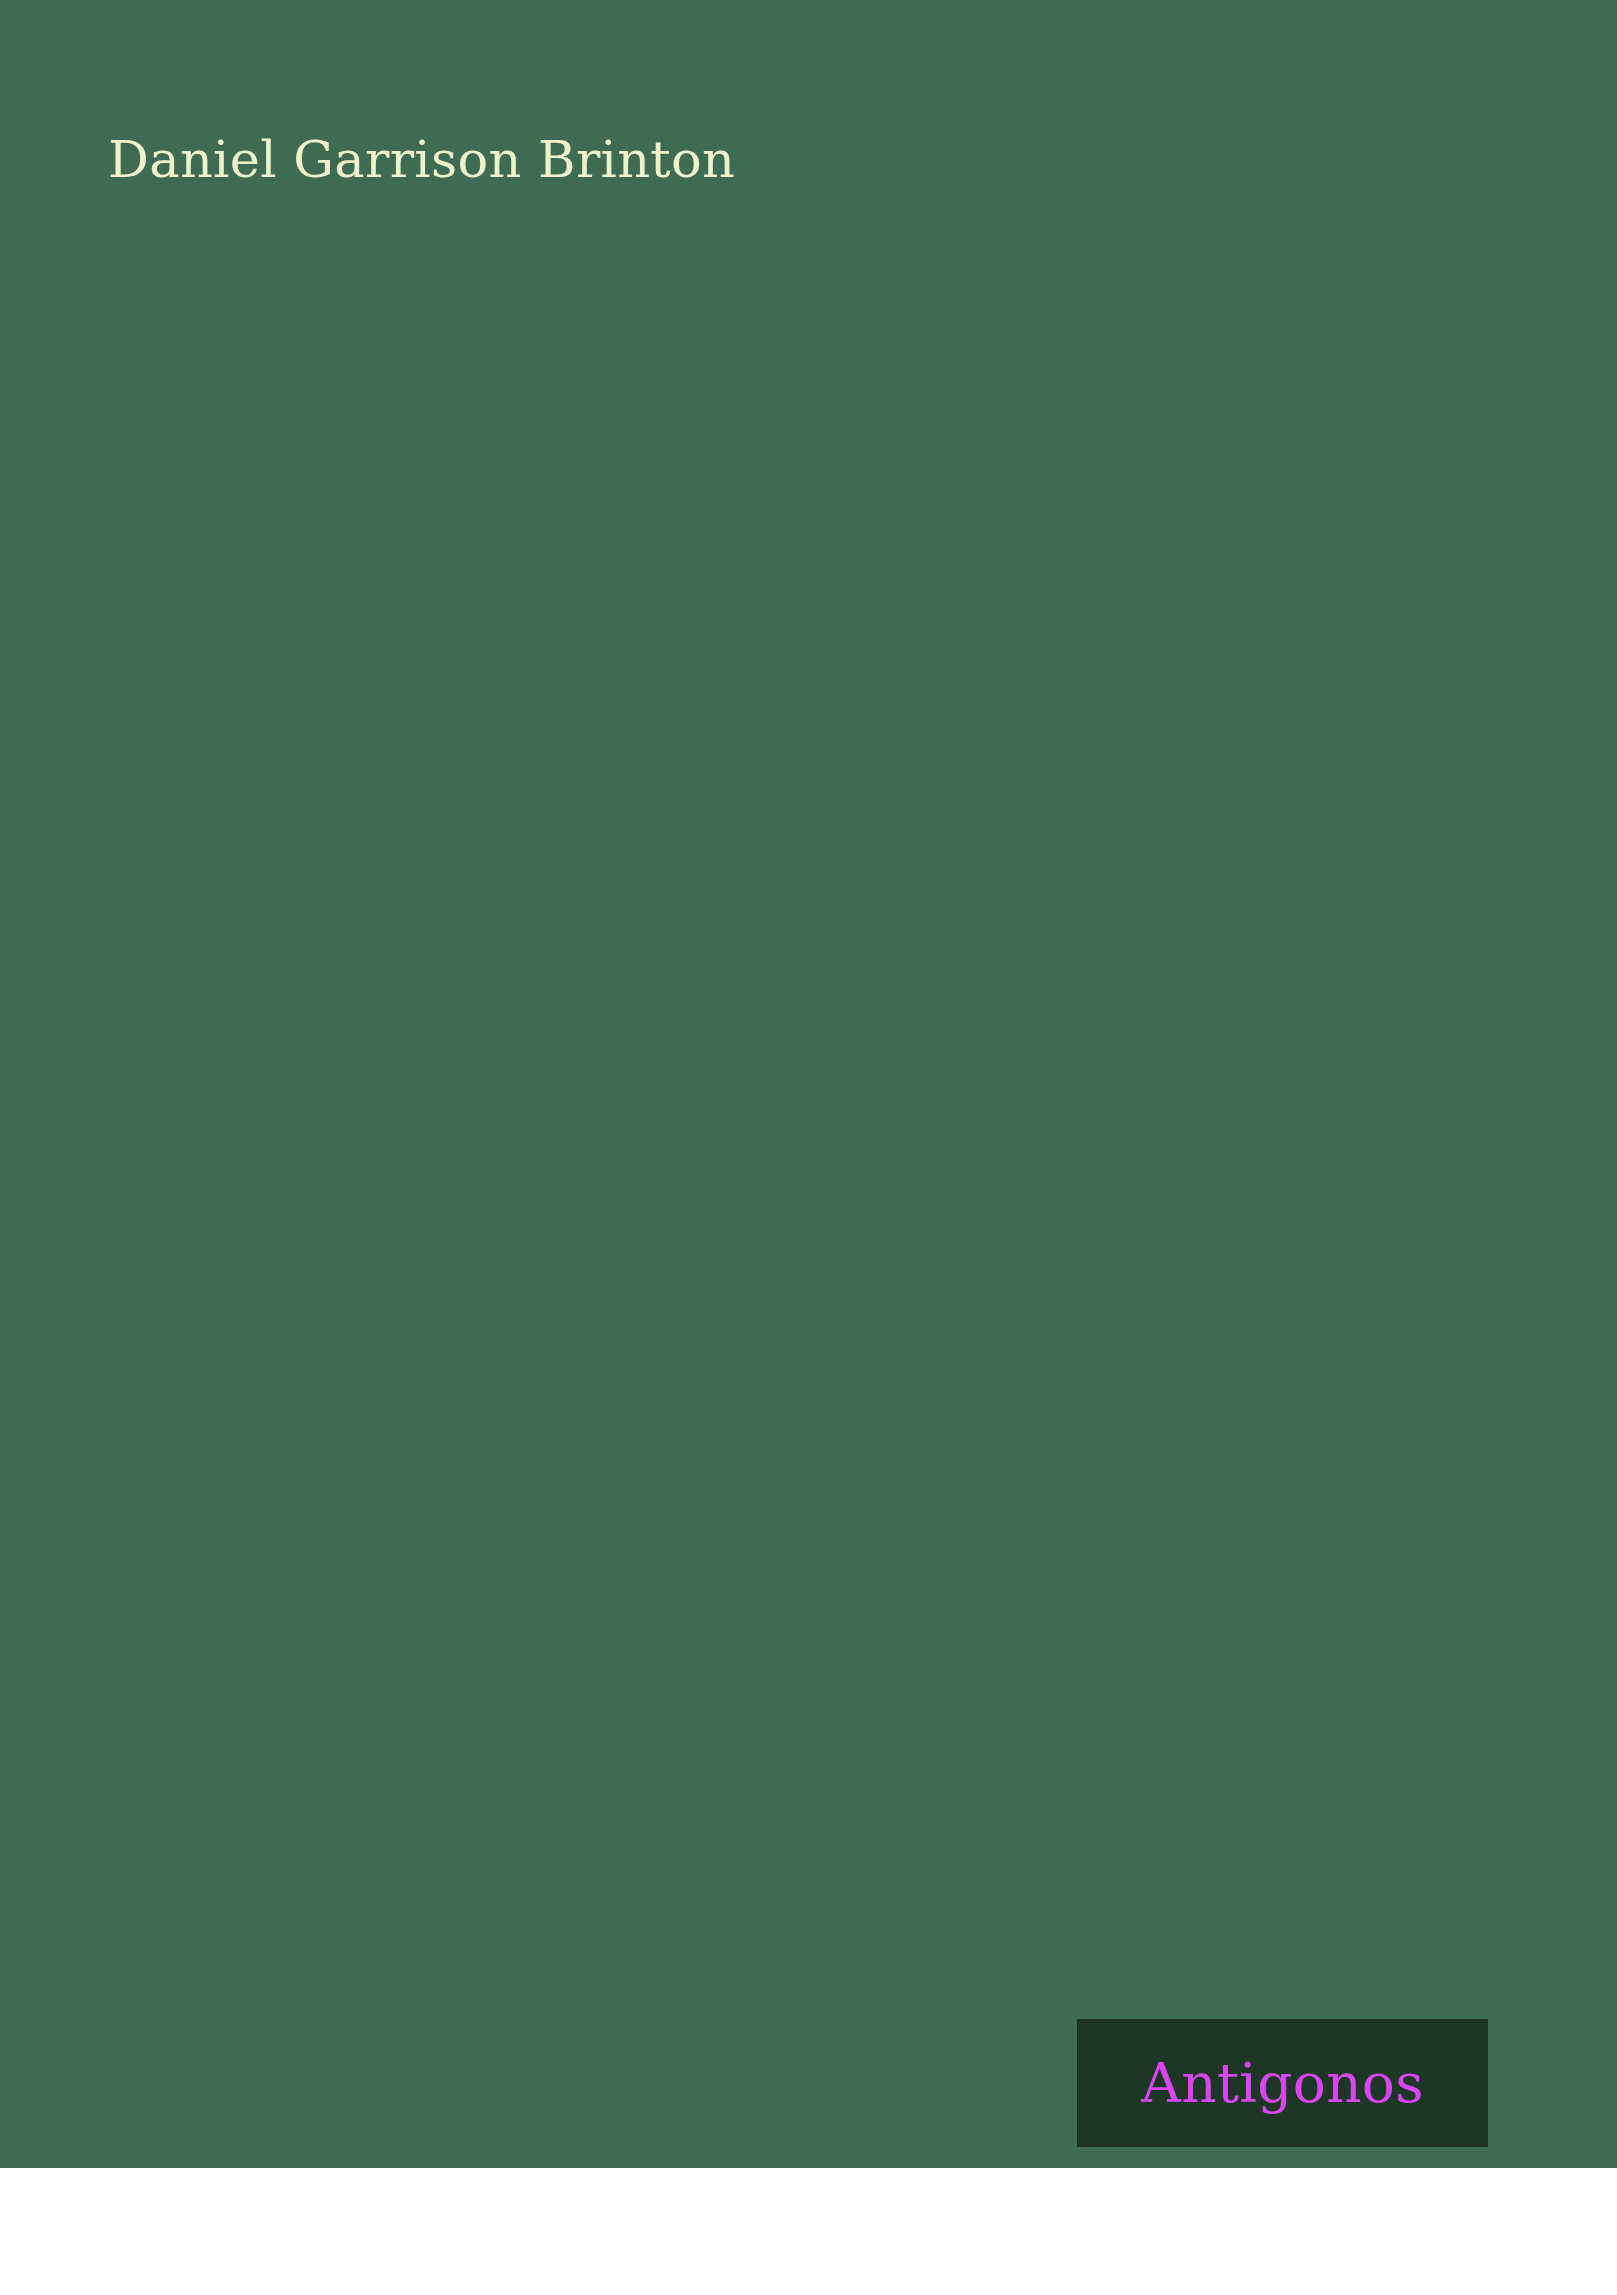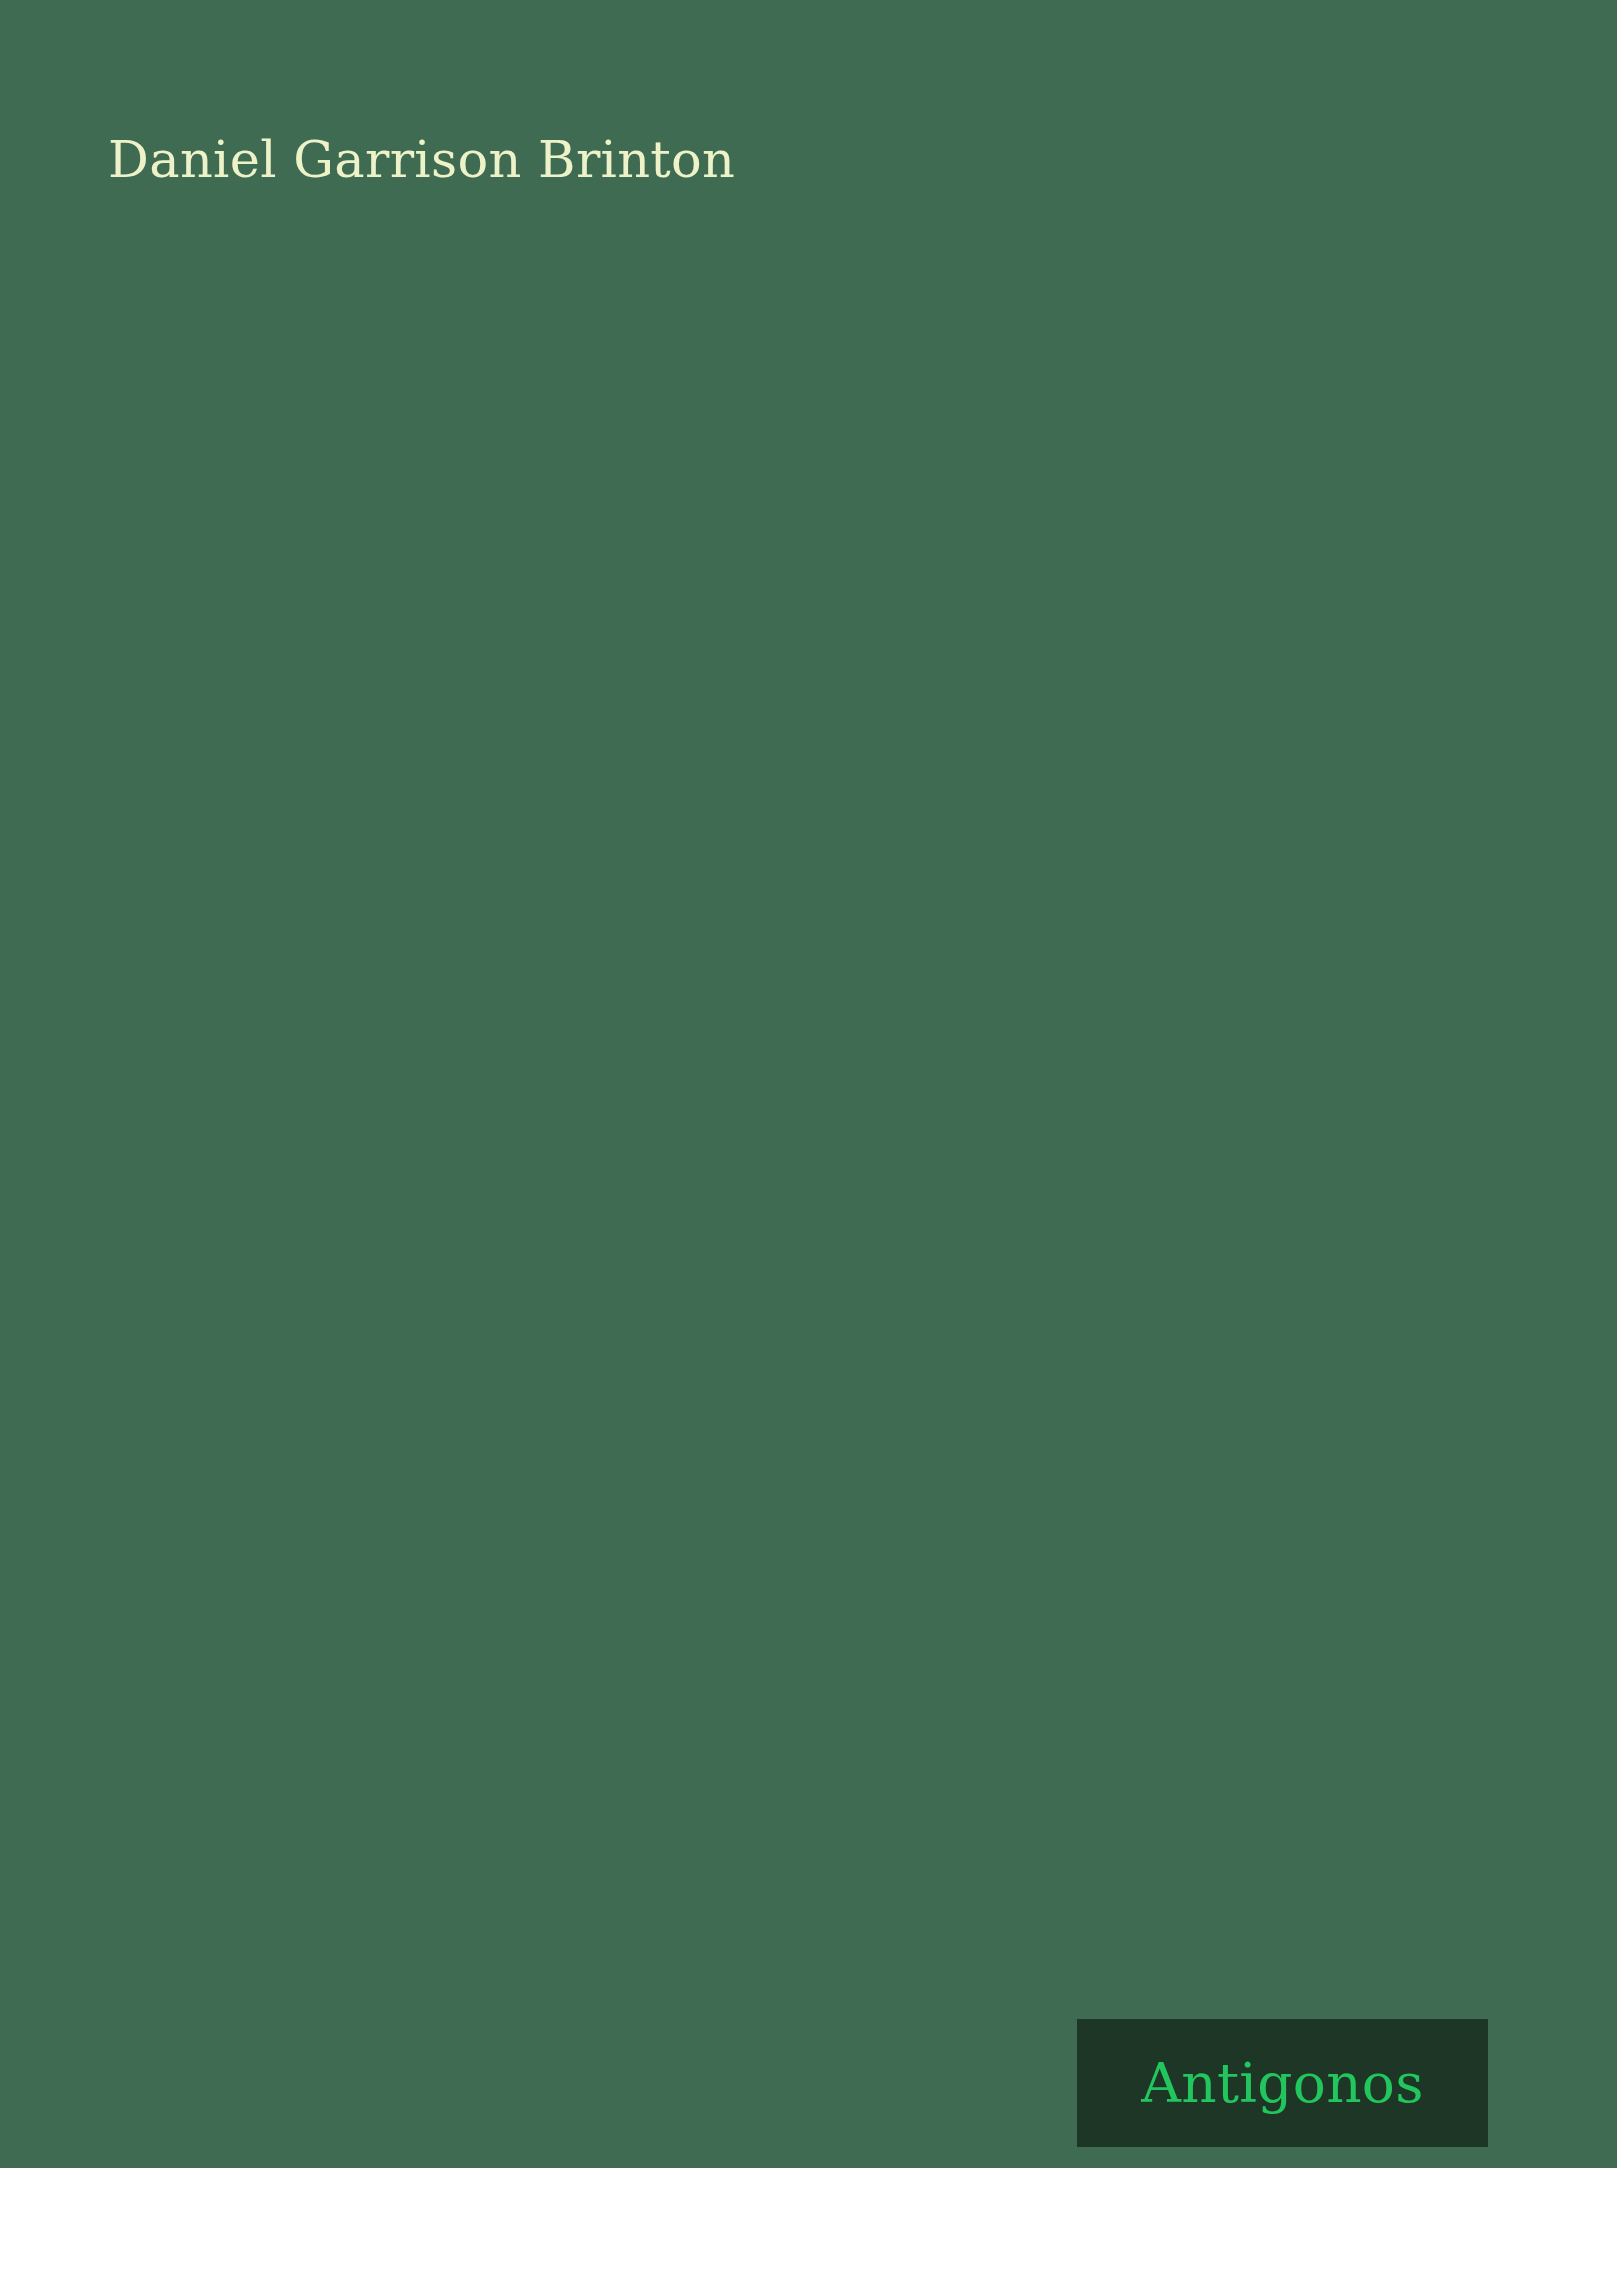--- a/index.html
+++ b/index.html
@@ -49,21 +49,21 @@
     width: 411px;
     height: 128px;
     background: #1d3625;
     display: flex;
     align-items: center;
     justify-content: center;
   }
   .publisher-name {
     font-family: "DejaVu Serif", serif;
     font-size: 55px;
-    color: #22c55e;
+    color: #d946ef;
     letter-spacing: 0.3px;
     line-height: 1;
   }
 </style>
 </head>
 <body>
 
 <div class="cover">
 
   <div class="author">Daniel Garrison Brinton</div>

